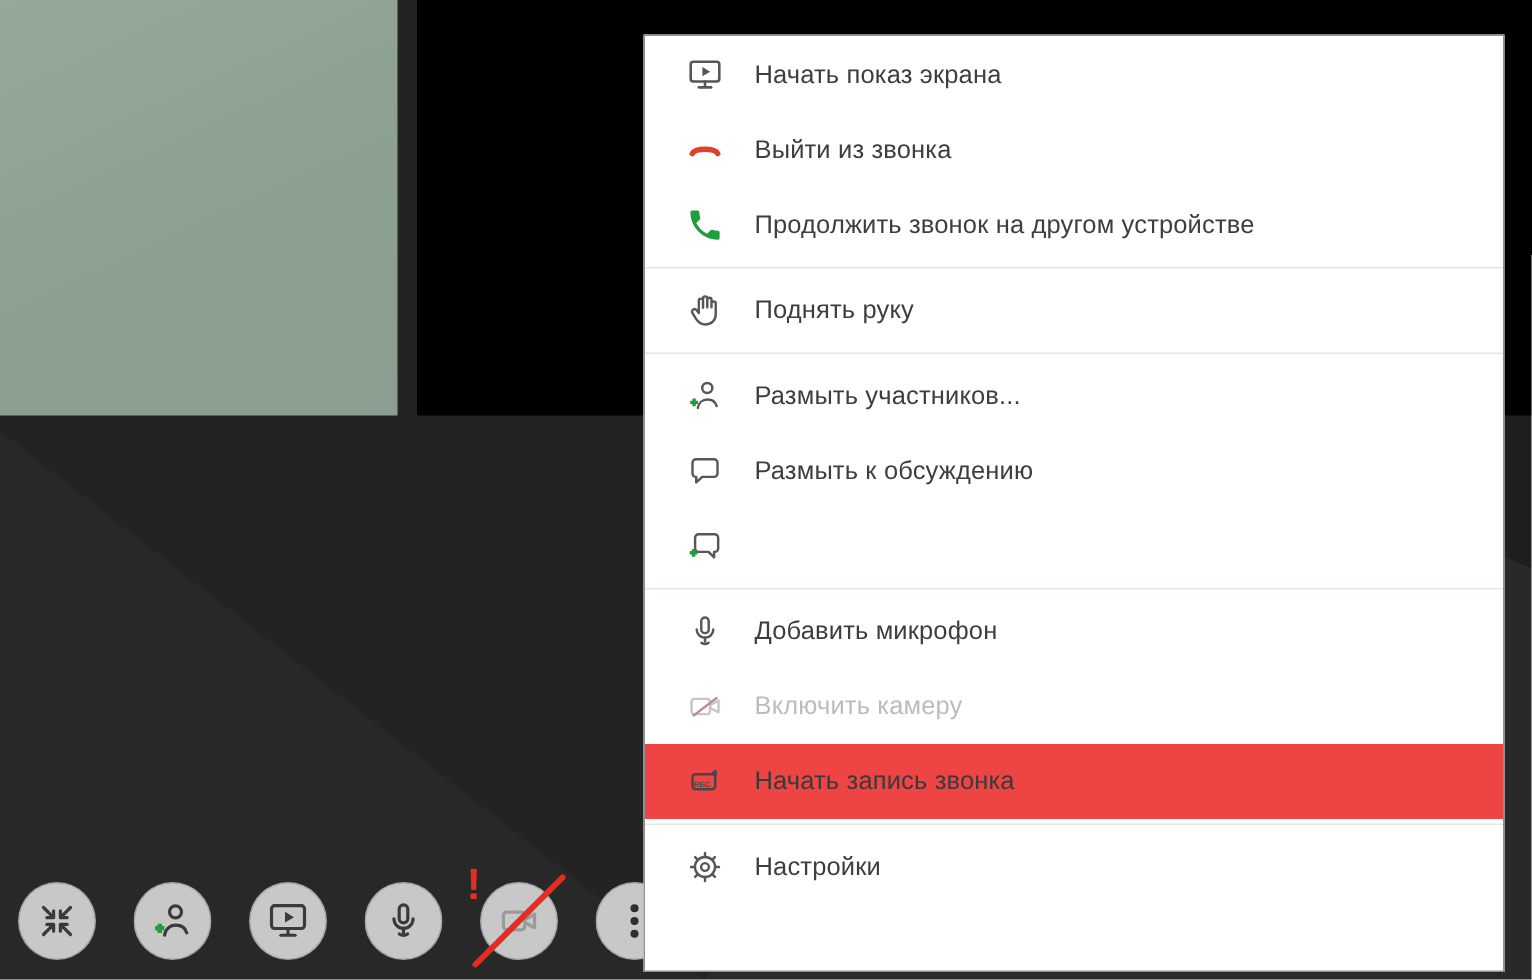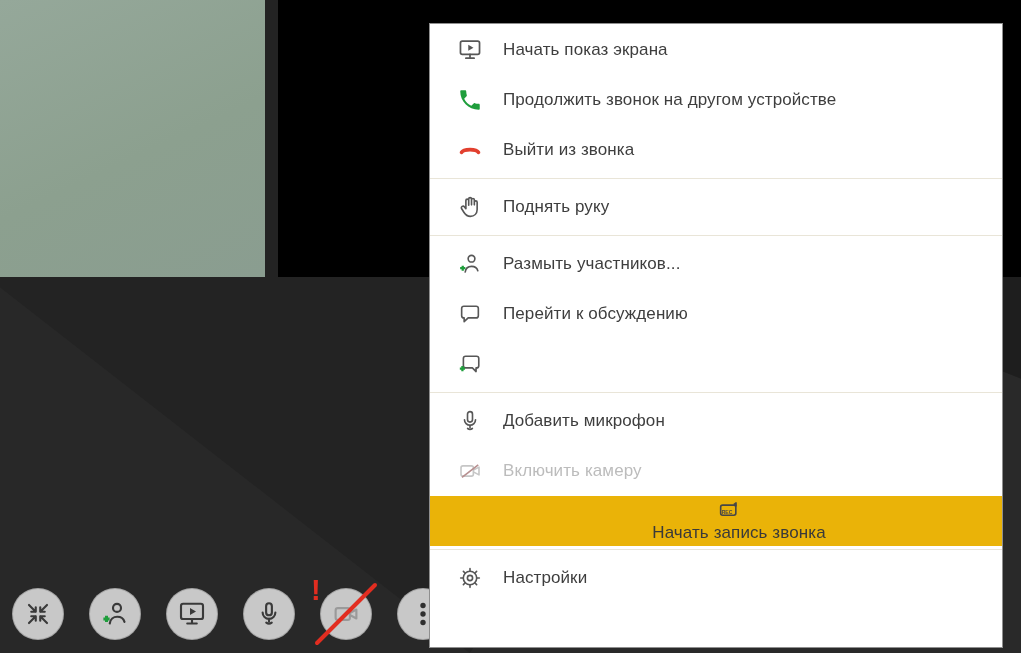--- a/index.html
+++ b/index.html
@@ -47,21 +47,21 @@
   .mi{
     height:50px;flex:0 0 50px;display:flex;align-items:center;
     padding-left:26px;cursor:default;
   }
   .mi .ic{width:27px;height:27px;flex:0 0 27px;display:flex;align-items:center;justify-content:center;}
   .mi .ic svg{width:26px;height:26px;display:block;}
   .mi .lbl{
     margin-left:20px;font-size:17px;color:#3e3e3e;letter-spacing:.1px;white-space:nowrap;
   }
   .mi.disabled .lbl{color:#bcbcbc;}
-  .mi.highlighted{background:#eab308;flex-direction:column;}
+  .mi.highlighted{background:#ef4444;}
   .mi.highlighted .lbl{color:#3a3a3a;}
   .sep{height:1px;flex:0 0 1px;background:#e9e5d8;margin:3px 0;}
 </style>
 </head>
 <body>
 
 <div class="bg-facet f1"></div>
 <div class="bg-facet f2"></div>
 <div class="bg-facet f3"></div>
 
@@ -148,32 +148,32 @@
             <path d="M8.2 19.6h7.6"></path>
           </g>
           <path d="M10.4 7.1l4.8 2.85-4.8 2.85z" fill="#575757"></path>
         </svg>
       </span>
       <span class="lbl">Начать показ экрана</span>
     </div>
     <div class="mi">
       <span class="ic">
         <svg viewBox="0 0 24 24">
+          <path d="M4.2 14.2C6 10.7 18 10.7 19.8 14.2" fill="none" stroke="#e2402f" stroke-width="3.4" stroke-linecap="round"></path>
+        </svg>
+      </span>
+      <span class="lbl">Выйти из звонка</span>
+    </div>
+    <div class="mi">
+      <span class="ic">
+        <svg viewBox="0 0 24 24">
           <path d="M6.62 10.79c1.44 2.83 3.76 5.14 6.59 6.59l2.2-2.21c.27-.27.67-.36 1.02-.24 1.12.37 2.33.57 3.57.57.55 0 1 .45 1 1V20c0 .55-.45 1-1 1-9.39 0-17-7.61-17-17 0-.55.45-1 1-1h3.5c.55 0 1 .45 1 1 0 1.25.2 2.45.57 3.57.11.35.03.74-.25 1.02l-2.2 2.2z" fill="#1f9e3c"></path>
         </svg>
       </span>
       <span class="lbl">Продолжить звонок на другом устройстве</span>
-    </div>
-    <div class="mi">
-      <span class="ic">
-        <svg viewBox="0 0 24 24">
-          <path d="M4.2 14.2C6 10.7 18 10.7 19.8 14.2" fill="none" stroke="#e2402f" stroke-width="3.4" stroke-linecap="round"></path>
-        </svg>
-      </span>
-      <span class="lbl">Выйти из звонка</span>
     </div>
     <div class="sep"></div>
     <div class="mi">
       <span class="ic">
         <svg viewBox="0 0 24 24">
           <path d="M8.2 11.5V6a1.3 1.3 0 0 1 2.6 0v4.3V4.6a1.3 1.3 0 0 1 2.6 0V10V5.4a1.3 1.3 0 0 1 2.6 0V10v-2.3a1.3 1.3 0 0 1 2.6 0v6.6c0 3.8-2.7 6.3-6.3 6.3-2.9 0-4.4-1.3-5.8-3.5l-2.2-3.5c-.5-.8-.3-1.7.5-2.2.7-.4 1.6-.2 2.1.5l1.3 1.6z" fill="none" stroke="#575757" stroke-width="1.5" stroke-linejoin="round"></path>
         </svg>
       </span>
       <span class="lbl">Поднять руку</span>
     </div>
@@ -189,21 +189,21 @@
         </svg>
       </span>
       <span class="lbl">Размыть участников...</span>
     </div>
     <div class="mi">
       <span class="ic">
         <svg viewBox="0 0 24 24">
           <path d="M6.4 4.8h11.2a2.1 2.1 0 0 1 2.1 2.1v6.6a2.1 2.1 0 0 1-2.1 2.1h-7.3L6.6 19v-3.4h-.2a2.1 2.1 0 0 1-2.1-2.1V6.9a2.1 2.1 0 0 1 2.1-2.1z" fill="none" stroke="#575757" stroke-width="1.5" stroke-linejoin="round"></path>
         </svg>
       </span>
-      <span class="lbl">Перейти к обсуждению</span>
+      <span class="lbl">Размыть к обсуждению</span>
     </div>
     <div class="mi">
       <span class="ic">
         <svg viewBox="0 0 24 24">
           <path d="M8 4.8h10a2.1 2.1 0 0 1 2.1 2.1v6.6a2.1 2.1 0 0 1-2.1 2.1h-.4V19l-3.4-3.4H8a2.1 2.1 0 0 1-2.1-2.1V6.9A2.1 2.1 0 0 1 8 4.8z" fill="none" stroke="#575757" stroke-width="1.5" stroke-linejoin="round"></path>
           <path d="M5 13.8v4.8M2.6 16.2h4.8" stroke="#1f9e3c" stroke-width="2.1"></path>
         </svg>
       </span>
     </div>
     <div class="sep"></div>

